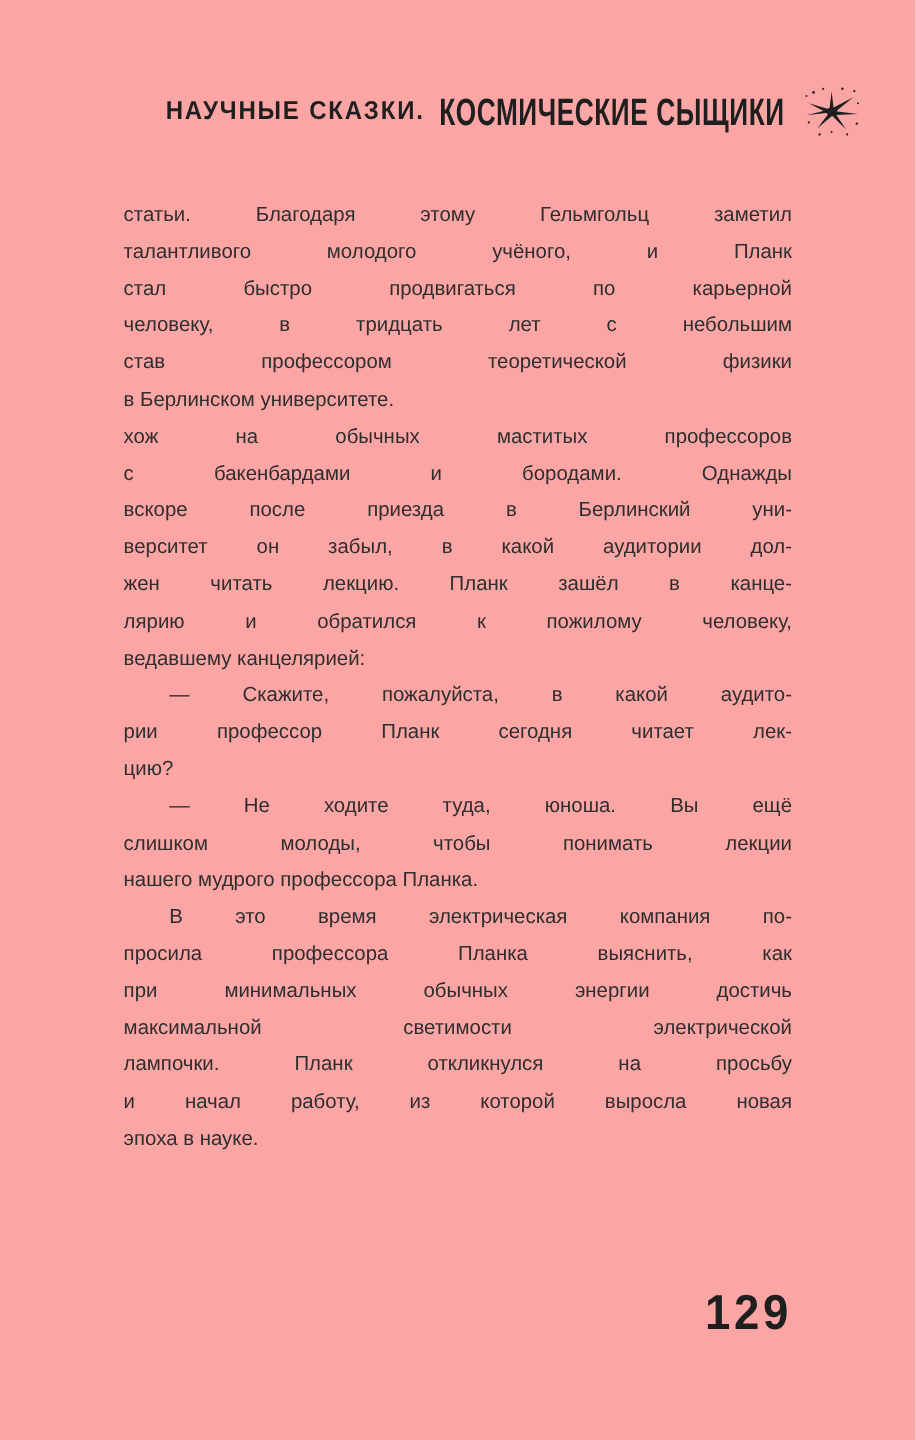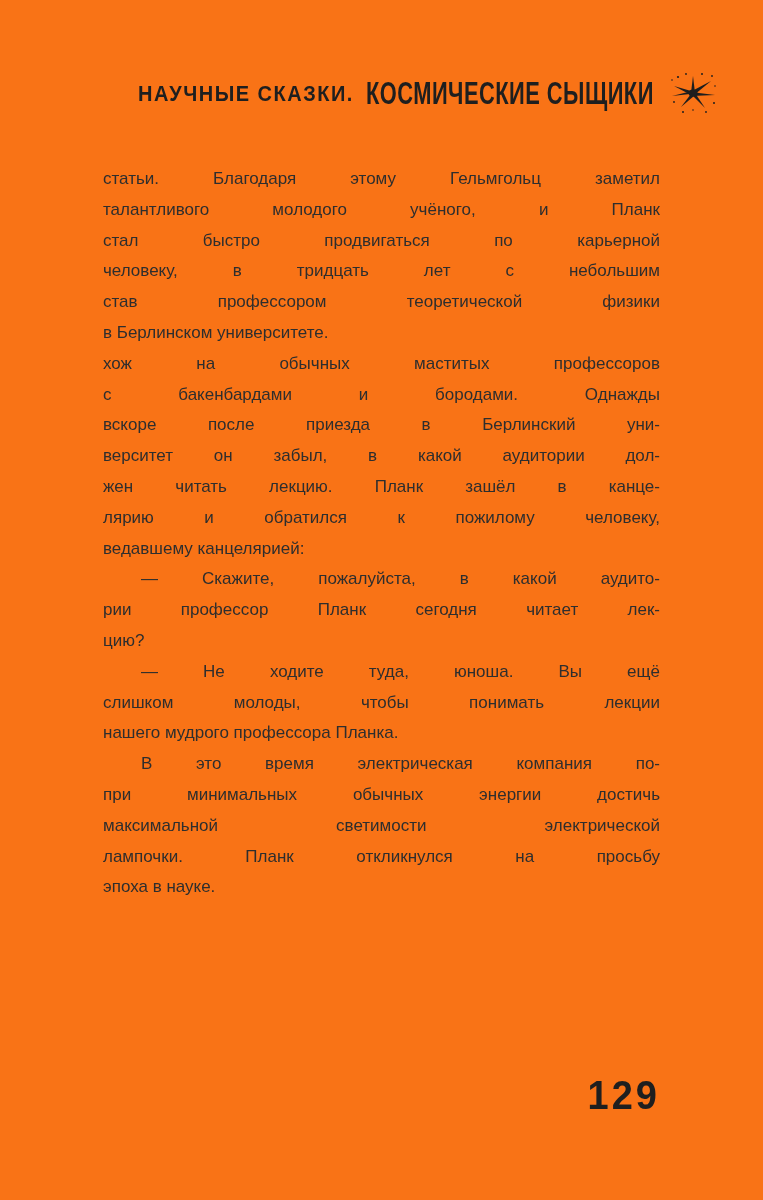--- a/index.html
+++ b/index.html
@@ -1,21 +1,21 @@
 <!DOCTYPE html>
 <html lang="ru"><head>
 <meta charset="utf-8">
 <style>
   html, body { margin: 0; padding: 0; background: #e8e8e8; }
   .page {
     position: relative;
     width: 763px;
     height: 1200px;
     margin: 0 auto;
-    background: #f97316;
+    background: #fca5a5;
     font-family: "Liberation Sans", "DejaVu Sans", sans-serif;
     overflow: hidden;
   }
 
   
   .header {
     position: absolute;
     top: 72px;
     left: 0;
     right: 0;
@@ -138,22 +138,24 @@
         <div class="line">рии профессор Планк сегодня читает лек-</div>
         <div class="line last">цию?</div>
       </div>
       <div>
         <div class="line indented">— Не ходите туда, юноша. Вы ещё</div>
         <div class="line">слишком молоды, чтобы понимать лекции</div>
         <div class="line last">нашего мудрого профессора Планка.</div>
       </div>
       <div>
         <div class="line indented">В это время электрическая компания по-</div>
+        <div class="line">просила профессора Планка выяснить, как</div>
         <div class="line">при минимальных обычных энергии достичь</div>
         <div class="line">максимальной светимости электрической</div>
         <div class="line">лампочки. Планк откликнулся на просьбу</div>
+        <div class="line">и начал работу, из которой выросла новая</div>
         <div class="line last">эпоха в науке.</div>
       </div>
     </div>
 
   <div class="pageno">129</div>
 
 </div>
 
 </body></html>

